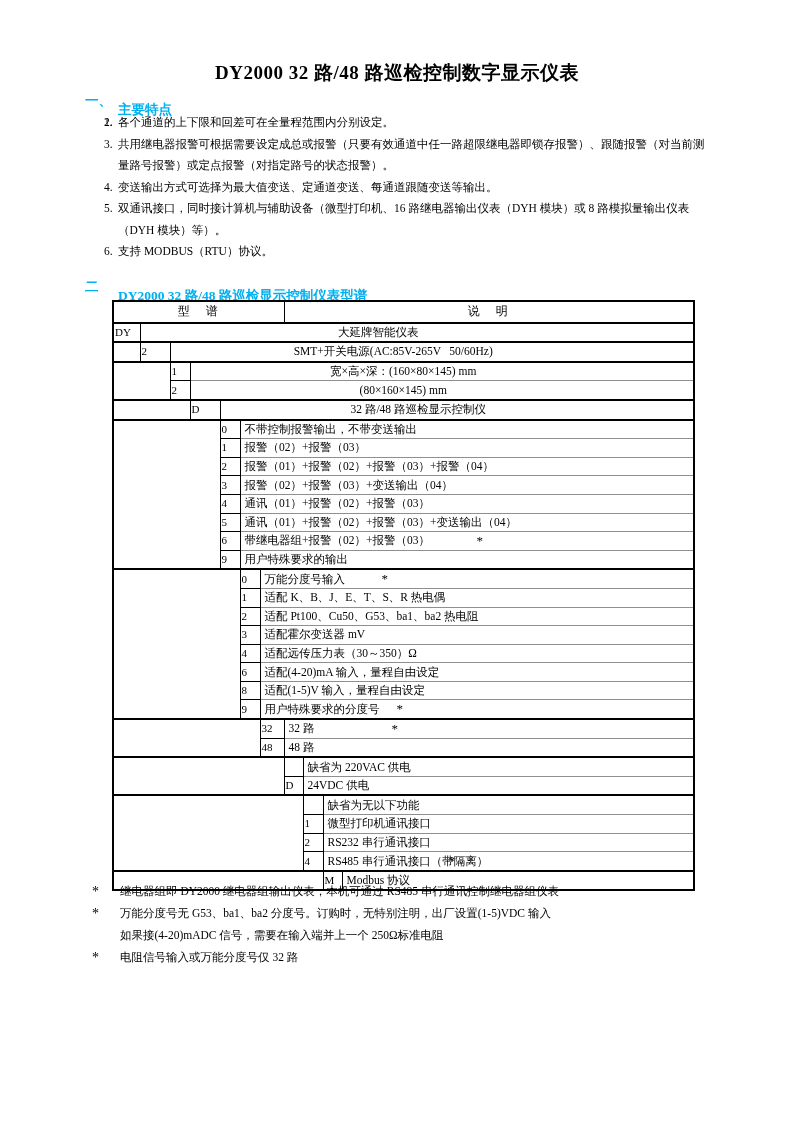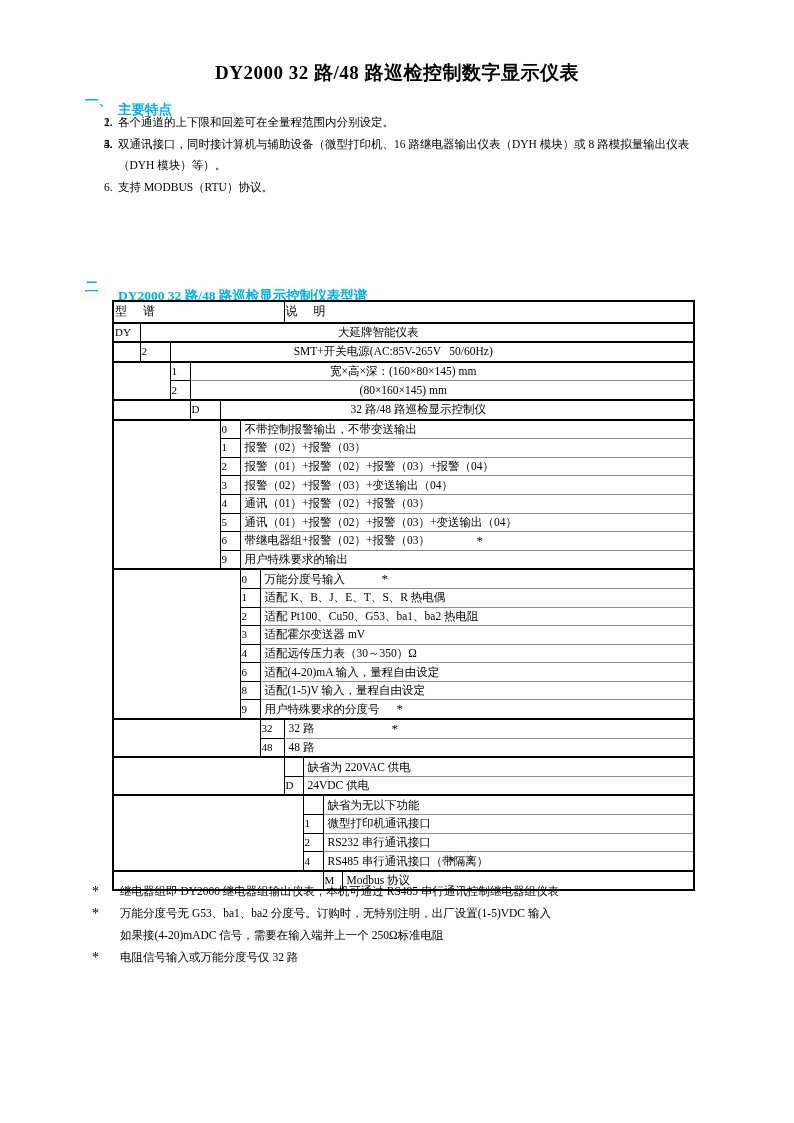--- a/index.html
+++ b/index.html
@@ -34,21 +34,21 @@
     padding:0 3px;
     overflow:hidden;
     vertical-align:middle;
   }
   tr.sec td{border-top:2px solid #000;}
   td.code{text-align:left;padding:0 1px;font-size:11px;}
   td.desc{text-align:left;white-space:pre;position:relative;padding-left:4px;margin-top:8px;}
   td.dc{text-align:center;white-space:pre;padding-right:80px;position:relative;}
   td.lb{border-bottom:1px solid #8f8f8f;}
   td.blank{border-color:#000;}
-  th.hdr{border:1px solid #000;font-size:12px;font-weight:normal;text-align:left;height:17.6px;letter-spacing:2px;}
+  th.hdr{border:1px solid #000;font-size:12px;font-weight:normal;text-align:center;height:17.6px;letter-spacing:2px;}
   .star{position:absolute;top:2px;font-size:13px;line-height:13px;}
   .footnotes{position:absolute;top:880px;left:0;width:794px;}
   .fn{position:relative;margin-left:120px;width:610px;line-height:22px;font-size:11.5px;}
   .fn .mark{position:absolute;left:-28px;top:1px;font-size:14px;}
 </style>
 </head>
 <body>
 
 <div class="page">
 
@@ -60,24 +60,24 @@
   </div>
 
   <div class="feature-list">
     <div class="li">
       <span class="num">1.</span>
     </div>
     <div class="li">
       <span class="num">2.</span><span>各个通道的上下限和回差可在全量程范围内分别设定。</span>
     </div>
     <div class="li">
-      <span class="num">3.</span>
-    </div>
-    <div class="li">
-      <span class="num">4.</span>
+      <span class="num">3.</span><span>共用继电器报警可根据需要设定成总或报警（只要有效通道中任一路超限继电器即锁存报警）、跟随报警（对当前测量路号报警）或定点报警（对指定路号的状态报警）。</span>
+    </div>
+    <div class="li">
+      <span class="num">4.</span><span>变送输出方式可选择为最大值变送、定通道变送、每通道跟随变送等输出。</span>
     </div>
     <div class="li">
       <span class="num">5.</span><span>双通讯接口，同时接计算机与辅助设备（微型打印机、16 路继电器输出仪表（DYH 模块）或 8 路模拟量输出仪表（DYH 模块）等）。</span>
     </div>
     <div class="li">
       <span class="num">6.</span><span>支持 MODBUS（RTU）协议。</span>
     </div>
   </div>
 
   <div class="heading h-spectrum">

